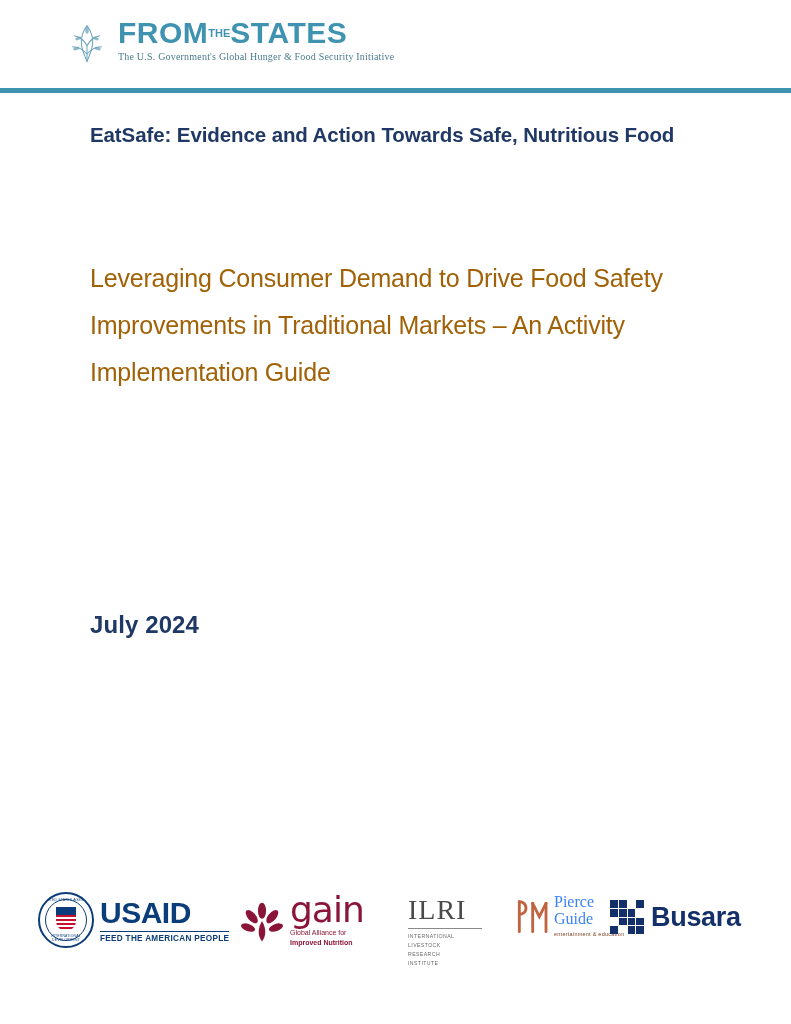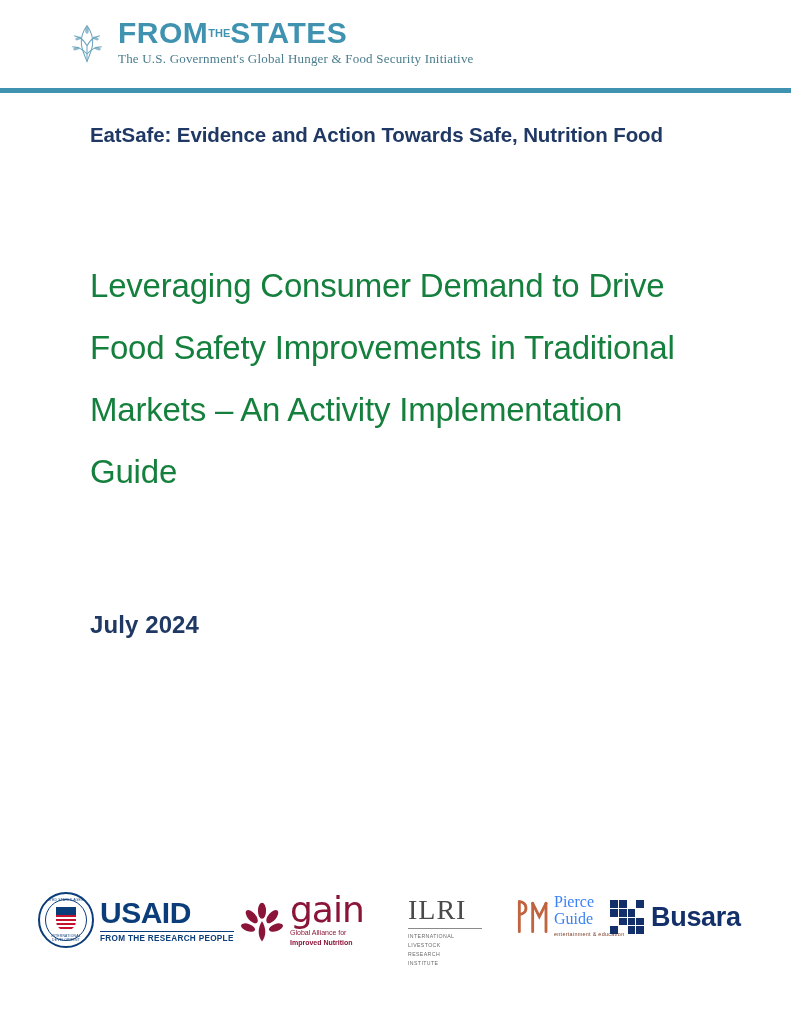--- a/index.html
+++ b/index.html
@@ -59,21 +59,21 @@
     font-size: 11px;
     font-weight: bold;
     color: #3f93b0;
     vertical-align: 6px;
     letter-spacing: 0;
     text-align: center;
   }
   .fff-tagline {
     margin-top: 3px;
     font-family: "Liberation Serif", serif;
-    font-size: 13px;
+    font-size: 10px;
     color: #4a7c8c;
     letter-spacing: 0.2px;
     white-space: nowrap;
   }
 
   
   .content {
     position: absolute;
     left: 0;
     top: 93px;
@@ -88,22 +88,22 @@
     font-weight: bold;
     color: #1f3864;
     line-height: 1.42;
     letter-spacing: -0.1px;
   }
   .main-title {
     position: absolute;
     left: 90px;
     top: 162px;
     width: 620px;
-    font-size: 33px;
-    color: #15803d;
+    font-size: 25px;
+    color: #a16207;
     line-height: 1.88;
     font-weight: normal;
     letter-spacing: -0.2px;
   }
   .doc-date {
     position: absolute;
     left: 90px;
     top: 518px;
     font-size: 24px;
     font-weight: bold;
@@ -301,37 +301,37 @@
     </svg>
     <div class="fff-text-block">
       <div class="fff-wordmark"><span>FROM</span><span class="fff-the">THE</span><span>STATES</span></div>
       <div class="fff-tagline">The U.S. Government's Global Hunger &amp; Food Security Initiative</div>
     </div>
   </div>
   <div class="header-rule"></div>
 </div>
 
 <div class="content">
-  <div class="series-title">EatSafe: Evidence and Action Towards Safe, Nutrition Food</div>
+  <div class="series-title">EatSafe: Evidence and Action Towards Safe, Nutritious Food</div>
   <div class="main-title">Leveraging Consumer Demand to Drive Food Safety Improvements in Traditional Markets – An Activity Implementation Guide</div>
   <div class="doc-date">July 2024</div>
 </div>
 
 <div class="logo-row">
 
   <div class="logo logo-usaid">
     <div class="usaid-seal">
       <div class="inner-ring"></div>
       <div class="seal-top-text">UNITED STATES AGENCY</div>
       <div class="shield"></div>
       <div class="seal-bottom-text">INTERNATIONAL DEVELOPMENT</div>
     </div>
     <div class="usaid-text-block">
       <div class="usaid-word">USAID</div>
-      <div class="usaid-sub">FROM THE RESEARCH PEOPLE</div>
+      <div class="usaid-sub">FEED THE AMERICAN PEOPLE</div>
     </div>
   </div>
 
   <div class="logo logo-gain">
     <svg class="gain-mark" viewBox="0 0 60 60">
       <g fill="#8a1538">
         <ellipse cx="30" cy="16" rx="5.5" ry="11"></ellipse>
         <ellipse cx="16" cy="24" rx="5.5" ry="11" transform="rotate(-40 16 24)"></ellipse>
         <ellipse cx="44" cy="24" rx="5.5" ry="11" transform="rotate(40 44 24)"></ellipse>
         <ellipse cx="11" cy="39" rx="5" ry="10" transform="rotate(-70 11 39)"></ellipse>

